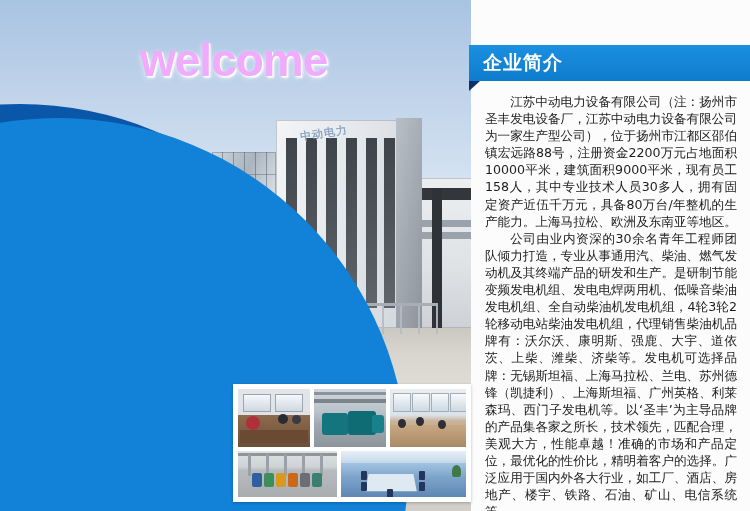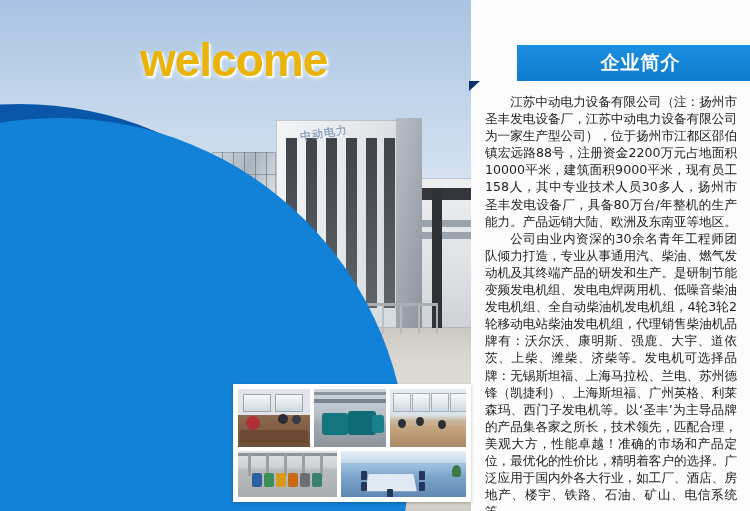--- a/index.html
+++ b/index.html
@@ -121,21 +121,21 @@
   .fence{
     position:absolute;left:148px;top:306px;width:290px;height:28px;
     opacity:.9;
   }
   .fence .bar{position:absolute;top:0;width:2px;height:28px;background:#b7bcc2;}
   .fencecap{position:absolute;left:148px;top:303px;width:290px;height:3px;background:#a8aeb5;}
 
   
   .welcome{
     position:absolute;left:140px;top:33px;width:300px;
-    font-size:46px;font-weight:bold;color:#eab308;letter-spacing:-1px;
+    font-size:46px;font-weight:bold;color:#f0abfc;letter-spacing:-1px;
     text-shadow:1px 1px 0 #ffffff,2px 2px 2px rgba(255,255,255,.85),0 2px 6px rgba(255,255,255,.6);
   }
 
   
   .swoosh-dark{
     position:absolute;left:-330px;top:104px;width:700px;height:700px;
     border-radius:50%;background:#0a56a8;
   }
   .swoosh-light{
     position:absolute;left:-292px;top:118px;width:700px;height:700px;
@@ -165,21 +165,21 @@
     font-family:"Liberation Sans",sans-serif;
   }
   .banner-skew{
     position:absolute;right:-14px;top:0;width:28px;height:100%;
     background:linear-gradient(180deg,#1a50a6 0%,#113f8c 100%);
     transform:skewX(-20deg);
   }
   .banner-cn{
     position:relative;flex:1 1 auto;
     background:linear-gradient(180deg,#1b8fe0 0%,#0f7ccd 100%);
-    display:flex;align-items:center;justify-content:center;margin-left:48px;
+    display:flex;align-items:center;justify-content:flex-start;
   }
   .banner-cn-label{
     color:#ffffff;font-size:19px;font-weight:bold;letter-spacing:1px;
     padding-left:14px;
   }
   .banner-fold{
     position:absolute;left:-2px;top:81px;width:0;height:0;
     border-left:11px solid #0c2f6d;
     border-bottom:10px solid transparent;
   }
@@ -329,21 +329,21 @@
     <div class="right-body"></div>
 
     <div class="banner">
       <div class="banner-cn">
         <div class="banner-cn-label">企业简介</div>
       </div>
     </div>
     <div class="banner-fold"></div>
 
     <div class="article">
-      <p>江苏中动电力设备有限公司（注：扬州市圣丰发电设备厂，江苏中动电力设备有限公司为一家生产型公司），位于扬州市江都区邵伯镇宏远路88号，注册资金2200万元占地面积10000平米，建筑面积9000平米，现有员工158人，其中专业技术人员30多人，扬州市圣丰发电设备厂，具备80万台/年整机的生产能力。产品远销大陆、欧洲及东南亚等地区。</p>
+      <p>江苏中动电力设备有限公司（注：扬州市圣丰发电设备厂，江苏中动电力设备有限公司为一家生产型公司），位于扬州市江都区邵伯镇宏远路88号，注册资金2200万元占地面积10000平米，建筑面积9000平米，现有员工158人，其中专业技术人员30多人，拥有固定资产近伍千万元，具备80万台/年整机的生产能力。上海马拉松、欧洲及东南亚等地区。</p>
       <p>公司由业内资深的30余名青年工程师团队倾力打造，专业从事通用汽、柴油、燃气发动机及其终端产品的研发和生产。是研制节能变频发电机组、发电电焊两用机、低噪音柴油发电机组、全自动柴油机发电机组，4轮3轮2轮移动电站柴油发电机组，代理销售柴油机品牌有：沃尔沃、康明斯、强鹿、大宇、道依茨、上柴、潍柴、济柴等。发电机可选择品牌：无锡斯坦福、上海马拉松、兰电、苏州德锋（凯捷利）、上海斯坦福、广州英格、利莱森玛、西门子发电机等。以‘圣丰’为主导品牌的产品集各家之所长，技术领先，匹配合理，美观大方，性能卓越！准确的市场和产品定位，最优化的性价比，精明着客户的选择。广泛应用于国内外各大行业，如工厂、酒店、房地产、楼宇、铁路、石油、矿山、电信系统等。</p>
     </div>
   </div>
 
   <div class="collage">
     <div class="collage-row top">
       <div class="thumb t1">
         <div class="tbl"></div>
           <div class="ppl"></div>
           <div class="ppl2"></div>

